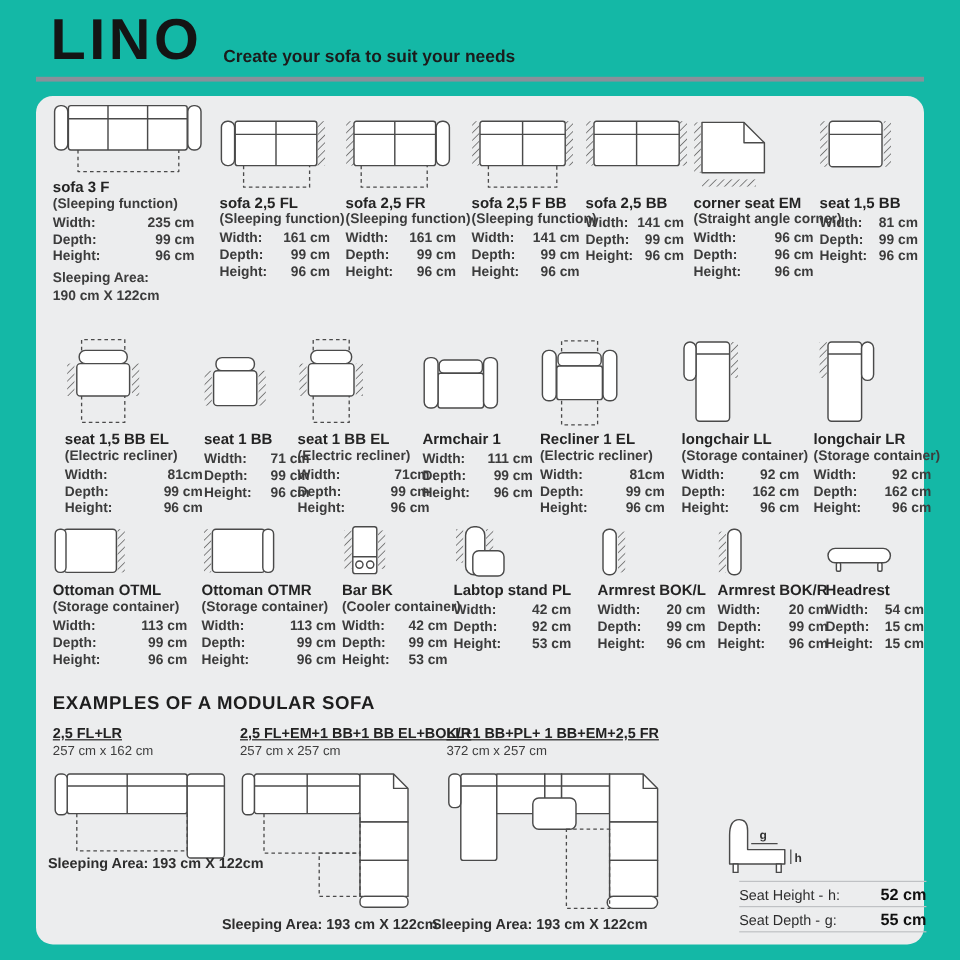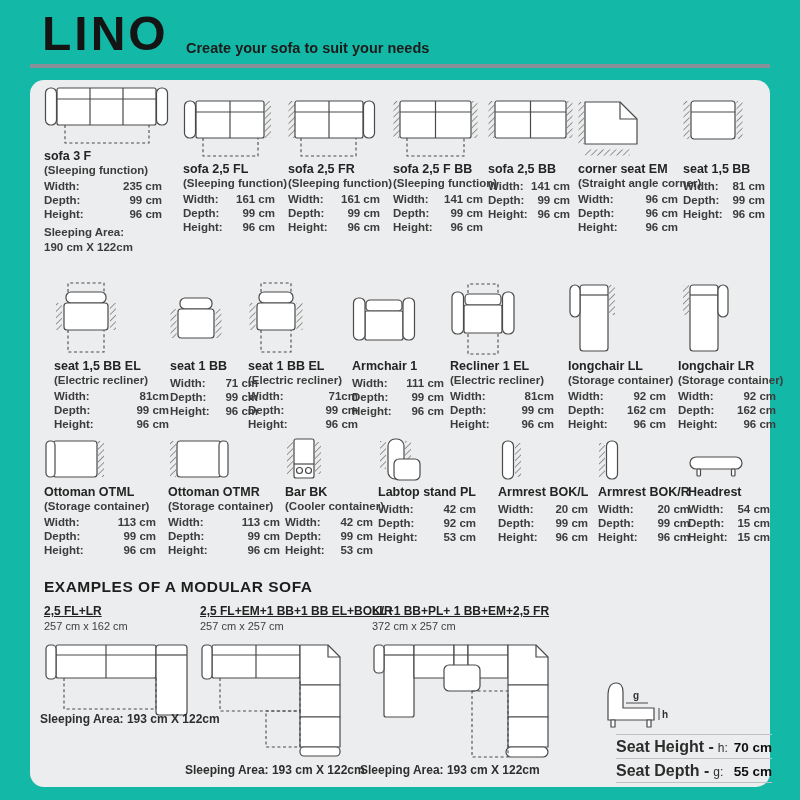--- a/index.html
+++ b/index.html
@@ -18,21 +18,21 @@
   .extra{font-size:11.5px;font-weight:700;color:#3c3c3c;margin-top:4px;line-height:15px;white-space:nowrap;}
   .ex-heading{position:absolute;left:44px;top:578px;font-size:15.5px;font-weight:700;letter-spacing:.5px;color:#1e1e1e;}
   .example{position:absolute;}
   .ex-title{font-size:12px;font-weight:700;color:#222;white-space:nowrap;text-decoration:underline;}
   .ex-size{font-size:11px;font-weight:400;color:#3e3e3e;margin-top:2px;white-space:nowrap;}
   .ex-diag{margin-top:7px;line-height:0;}
   .ex-sleep{position:absolute;font-size:12px;font-weight:700;color:#2e2e2e;white-space:nowrap;}
   .legend-icon{position:absolute;left:596px;top:674px;line-height:0;}
   .legend-rows{position:absolute;left:616px;top:734px;width:156px;border-bottom:1px solid #bfc1c4;}
   .legend-row{display:flex;align-items:baseline;border-top:1px solid #bfc1c4;padding:3px 0 2px;}
-  .lg-label{font-size:16px;font-weight:700;color:#2d2d2d;}
+  .lg-label{font-size:12px;font-weight:400;color:#2d2d2d;}
   .lg-sym{font-size:12px;font-weight:400;color:#2d2d2d;margin-left:4px;}
   .lg-val{font-size:13.5px;font-weight:700;color:#101010;margin-left:auto;}
 </style>
 </head>
 <body>
 
 <div class="page">
   <div class="brand">LINO</div>
   <div class="subtitle">Create your sofa to suit your needs</div>
   <div class="rule"></div>
@@ -790,21 +790,21 @@
           <line x1="30" y1="29" x2="52" y2="29" stroke-width="1"></line>
           <line x1="63" y1="34" x2="63" y2="46" stroke-width="1"></line>
           <text x="37" y="25" font-size="10" font-weight="bold" stroke="none" fill="#333">g</text>
           <text x="66" y="44" font-size="10" font-weight="bold" stroke="none" fill="#333">h</text>
         </g>
       </svg></div>
   <div class="legend-rows">
     <div class="legend-row">
       <span class="lg-label">Seat Height -</span>
       <span class="lg-sym">h:</span>
-      <span class="lg-val">70 cm</span>
+      <span class="lg-val">52 cm</span>
     </div>
     <div class="legend-row">
       <span class="lg-label">Seat Depth -</span>
       <span class="lg-sym">g:</span>
       <span class="lg-val">55 cm</span>
     </div>
   </div>
 </div>
 
 </body></html>

